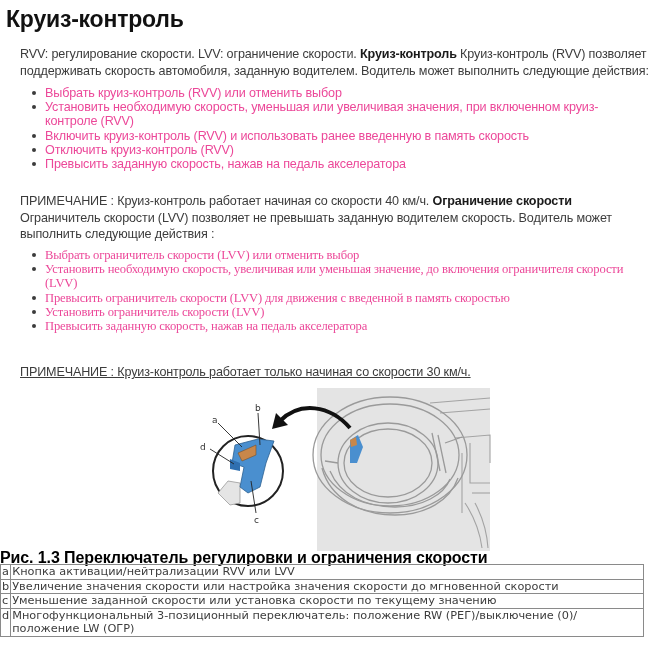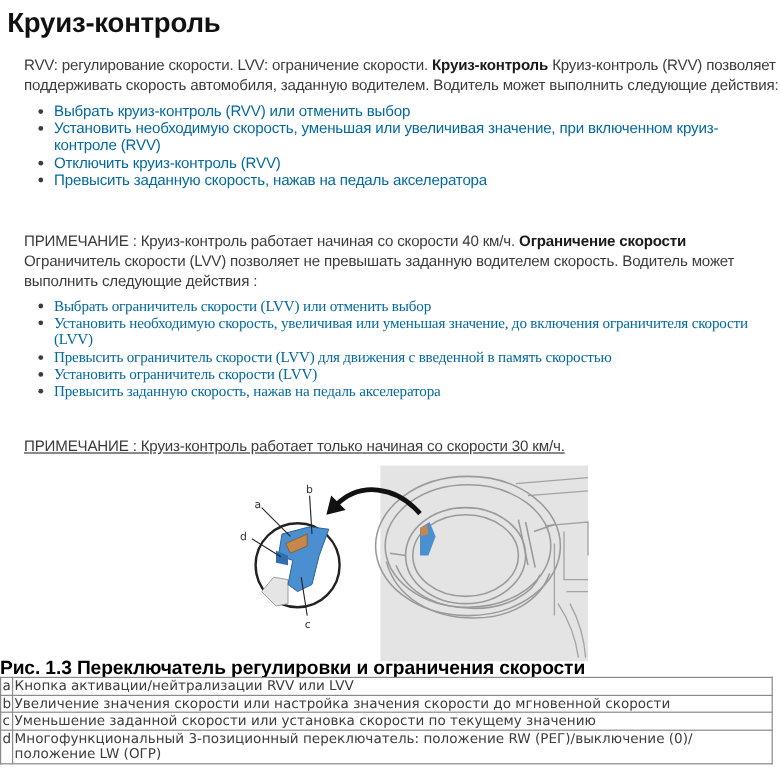--- a/index.html
+++ b/index.html
@@ -16,21 +16,21 @@
   .para {
     position: absolute; left: 0; width: 632px;
     font-size: 12.6px; line-height: 16.5px; color: #3c3c3c;
     letter-spacing: -0.15px;
     margin-left: 14px;
   }
   .para b { color: #1a1a1a; }
   ul.list {
     position: absolute; left: 0; margin: 0; padding-left: 39px;
     width: 640px; box-sizing: border-box;
-    font-size: 12.6px; line-height: 14.2px; color: #0369a1; letter-spacing: -0.15px;
+    font-size: 12.6px; line-height: 14.2px; color: #ec4899; letter-spacing: -0.15px;
   }
   ul.list li { list-style: none; position: relative; }
   ul.list li::before {
     content: ""; position: absolute; left: -13px; top: 5px;
     width: 4px; height: 4px; border-radius: 50%; background: #3c3c3c;
   }
   .figure { position: absolute; left: 200px; top: 383px; width: 300px; height: 170px; }
   .watermark { position: absolute; left: 173px; top: 375px; font-size: 6px; color: #cfcfcf; }
   .caption {
     position: absolute; left: 0; top: 549px; font-size: 16px; font-weight: bold; color: #000000;
@@ -51,21 +51,22 @@
 
 <div class="page">
   <h1>Круиз-контроль</h1>
 
   <div class="para" style="top:46px;">
     <span>RVV: регулирование скорости. LVV: ограничение скорости. </span><b>Круиз-контроль</b><span> Круиз-контроль (RVV) позволяет поддерживать скорость автомобиля, заданную водителем. Водитель может выполнить следующие действия:</span>
   </div>
 
   <ul class="list" style="top:86px;">
     <li>Выбрать круиз-контроль (RVV) или отменить выбор</li>
-    <li>Установить необходимую скорость, уменьшая или увеличивая значение, при включенном круиз-контроле (RVV)</li>
+    <li>Установить необходимую скорость, уменьшая или увеличивая значения, при включенном круиз-контроле (RVV)</li>
+    <li>Включить круиз-контроль (RVV) и использовать ранее введенную в память скорость</li>
     <li>Отключить круиз-контроль (RVV)</li>
     <li>Превысить заданную скорость, нажав на педаль акселератора</li>
   </ul>
 
   <div class="para" style="top:193px;">
     <span>ПРИМЕЧАНИЕ : Круиз-контроль работает начиная со скорости 40 км/ч. </span><b>Ограничение скорости</b><span> Ограничитель скорости (LVV) позволяет не превышать заданную водителем скорость. Водитель может выполнить следующие действия :</span>
   </div>
 
   <ul class="list" style="top:248px;font-family:Liberation Serif, serif;">
     <li>Выбрать ограничитель скорости (LVV) или отменить выбор</li>

